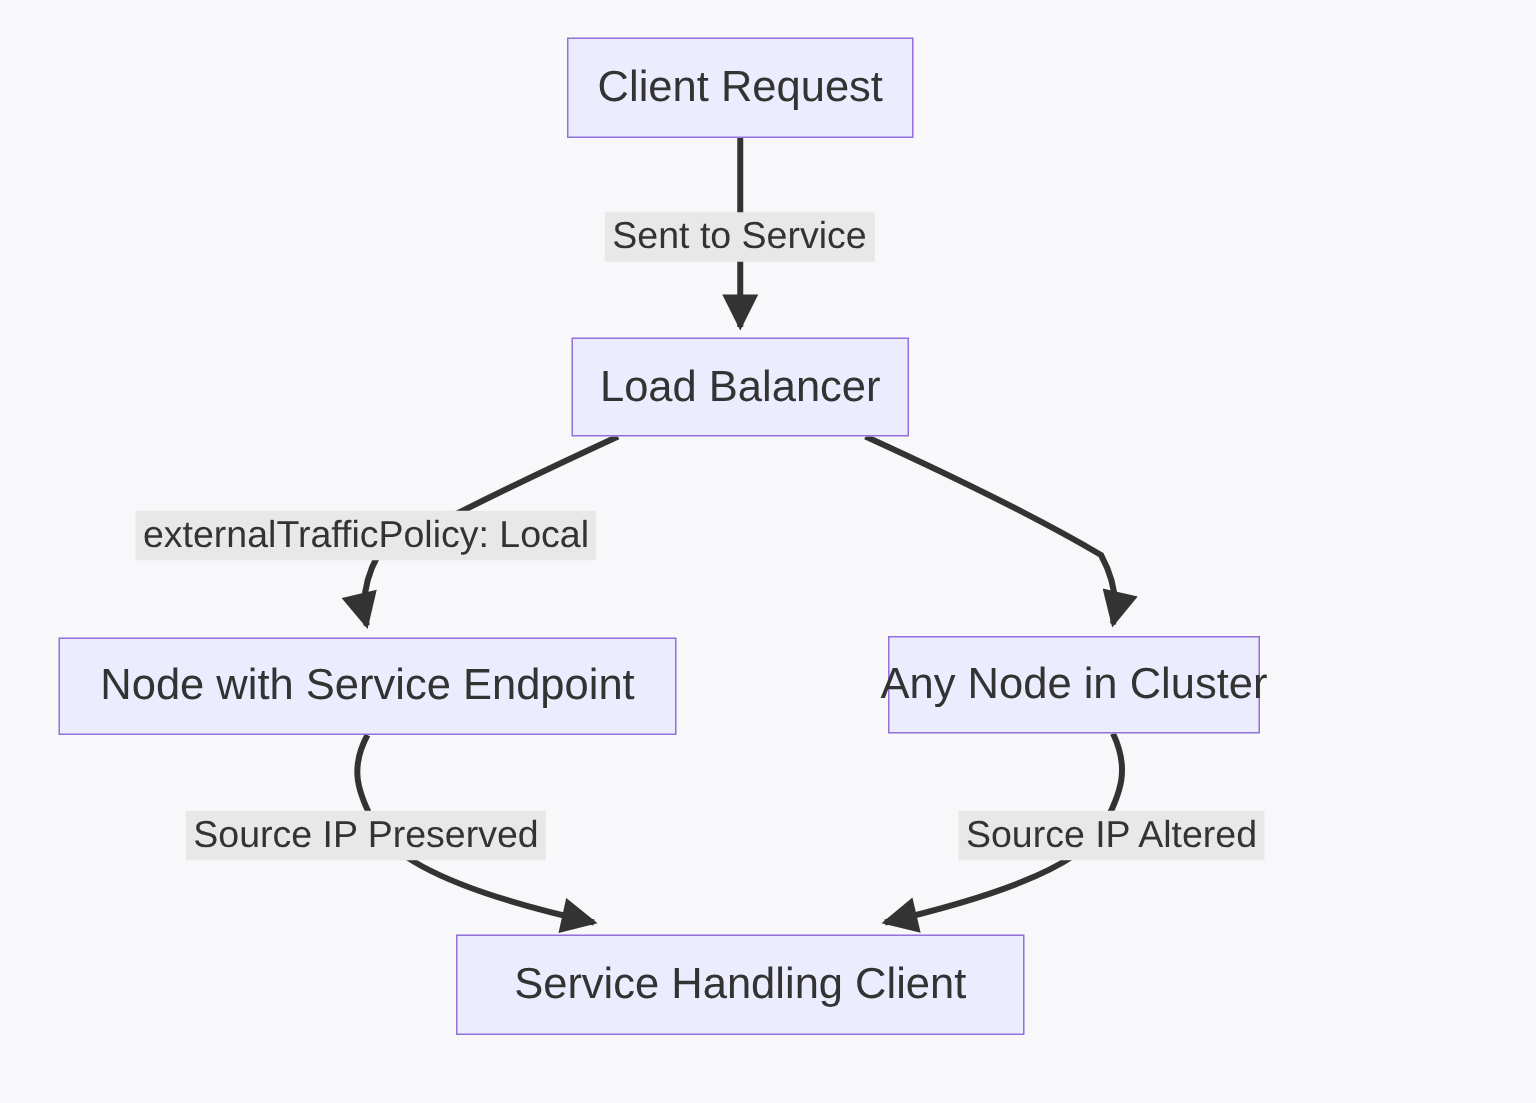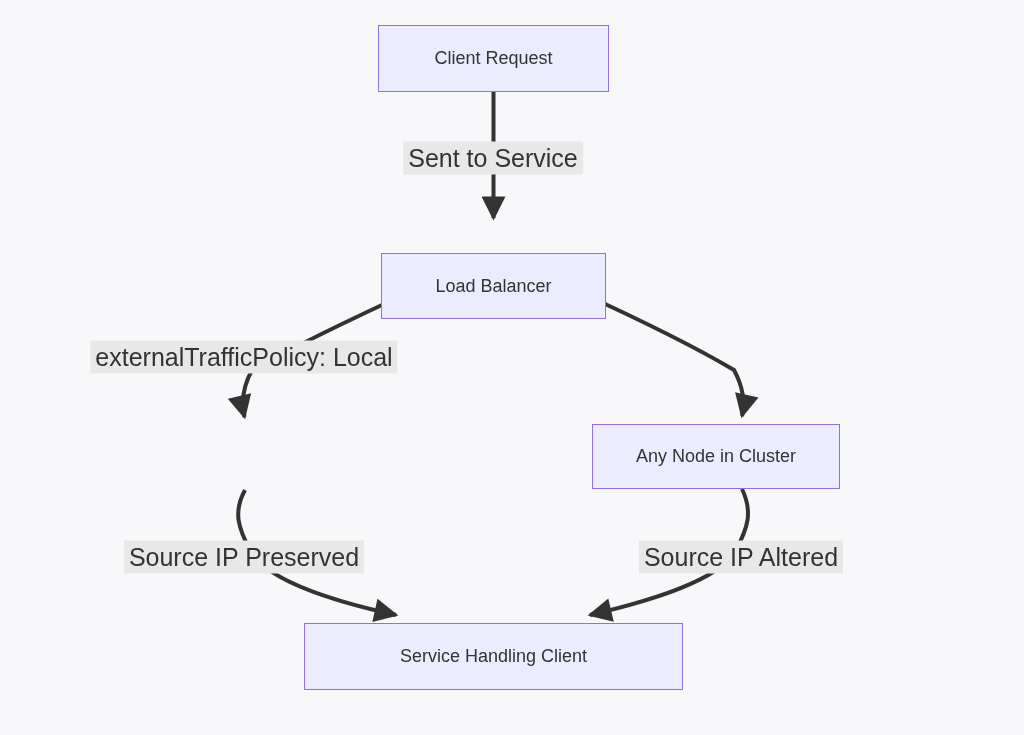--- a/index.html
+++ b/index.html
@@ -43,21 +43,21 @@
     white-space: nowrap;
     z-index: 2;
     text-align: right;
   }
   .node {
     position: absolute;
     box-sizing: border-box;
     background: #ECECFF;
     border: 1.5px solid #9370DB;
     color: #333333;
-    font-size: 18px;
+    font-size: 29px;
     display: flex;
     align-items: center;
     justify-content: center;
     white-space: nowrap;
     z-index: 3;
   }
 </style>
 </head>
 <body>
 
@@ -80,20 +80,21 @@
 
   <div class="edge-label" style="left:244px; top:357px;">externalTrafficPolicy: Local</div>
 
 
   <div class="edge-label" style="left:244px; top:557px;">Source IP Preserved</div>
 
   <div class="edge-label" style="left:741px; top:557px;">Source IP Altered</div>
 
   <div class="node" style="left:378px; top:25px; width:231px; height:67px;">Client Request</div>
 
-  <div class="node" style="left:381px; top:225px; width:225px; height:66px;margin-top:28px;">Load Balancer</div>
+  <div class="node" style="left:381px; top:225px; width:225px; height:66px;">Load Balancer</div>
 
+  <div class="node" style="left:39px; top:425px; width:412px; height:65px;">Node with Service Endpoint</div>
 
   <div class="node" style="left:592px; top:424px; width:248px; height:65px;">Any Node in Cluster</div>
 
   <div class="node" style="left:304px; top:623px; width:379px; height:67px;">Service Handling Client</div>
 
 </div>
 
 </body></html>

